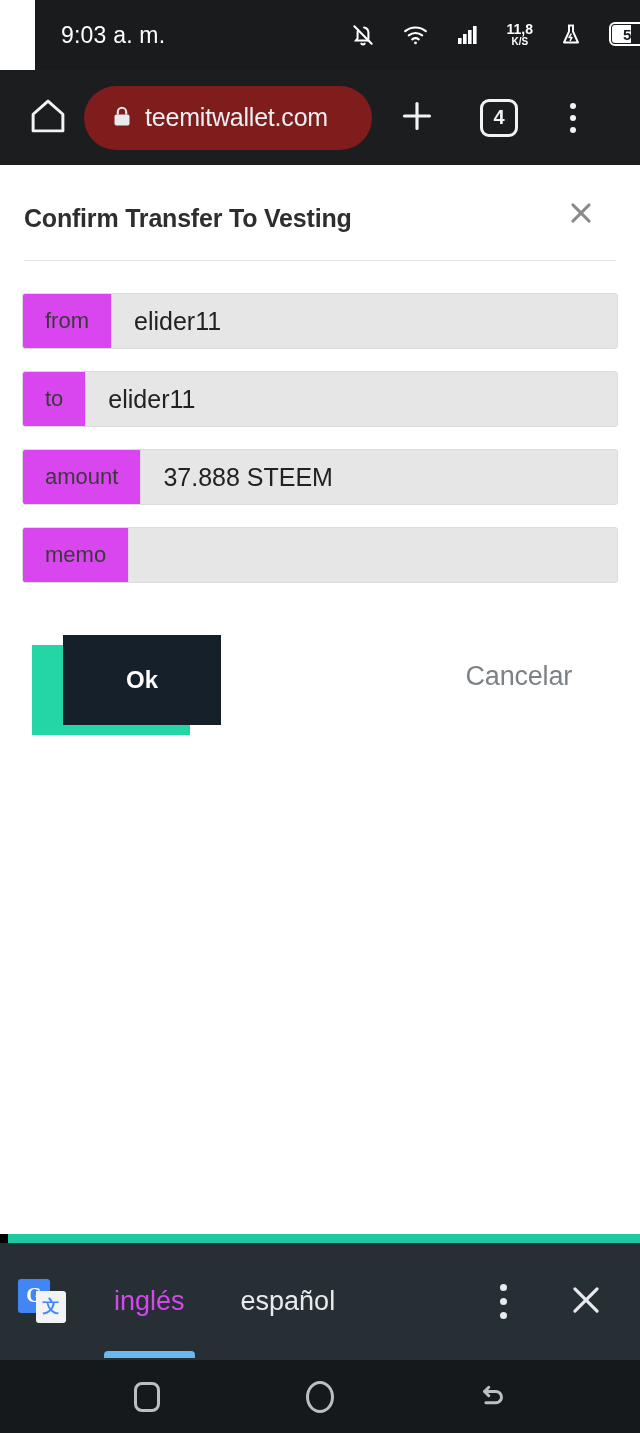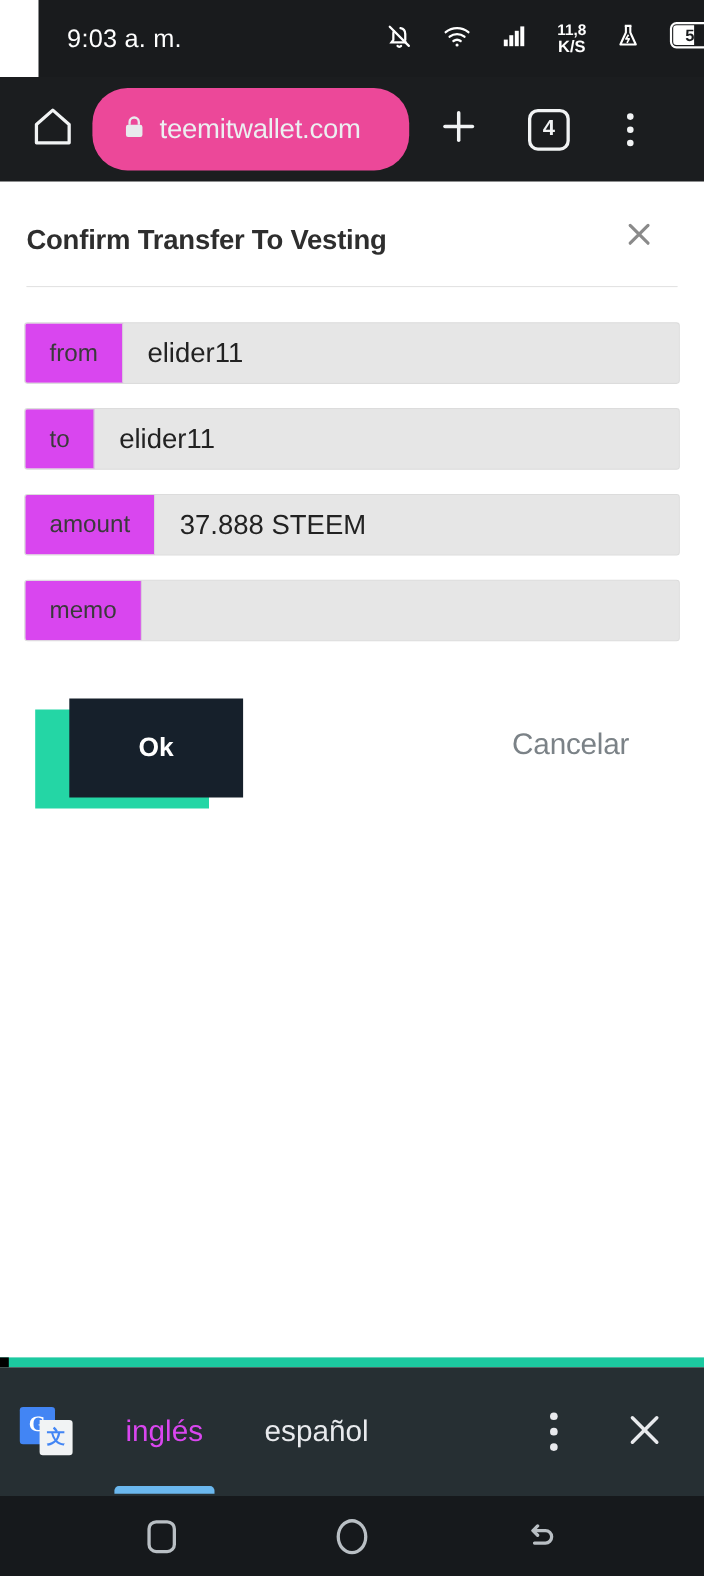--- a/index.html
+++ b/index.html
@@ -43,21 +43,21 @@
   }
   .status-icons svg { display: block; }
   .netspeed {
     display: flex;
     flex-direction: column;
     align-items: center;
     line-height: 1;
     color: #ffffff;
   }
   .netspeed .ns-top { font-size: 14px; font-weight: bold; }
-  .netspeed .ns-bot { font-size: 15px; font-weight: bold; margin-top: 1px; }
+  .netspeed .ns-bot { font-size: 10px; font-weight: bold; margin-top: 1px; }
   .battery-wrap {
     position: relative;
     width: 44px; height: 24px;
     border: 2.5px solid #ffffff;
     border-radius: 6px;
     display: flex;
     align-items: center;
     justify-content: center;
   }
   .battery-wrap::after {
@@ -97,23 +97,23 @@
     gap: 0;
   }
   .home-btn {
     width: 56px; height: 56px;
     display: flex; align-items: center; justify-content: center;
     flex: 0 0 auto;
   }
   .omnibox {
     flex: 0 0 auto;
     width: 288px;
-    height: 75px;
+    height: 64px;
     margin-left: 8px;
-    background: #ec4899;
+    background: #7f1d1d;
     border-radius: 32px;
     display: flex;
     align-items: center;
     padding-left: 26px;
     overflow: hidden;
   }
   .lock-icon { flex: 0 0 auto; margin-right: 14px; }
   .omnibox-url {
     color: #eceff1;
     font-size: 25px;

